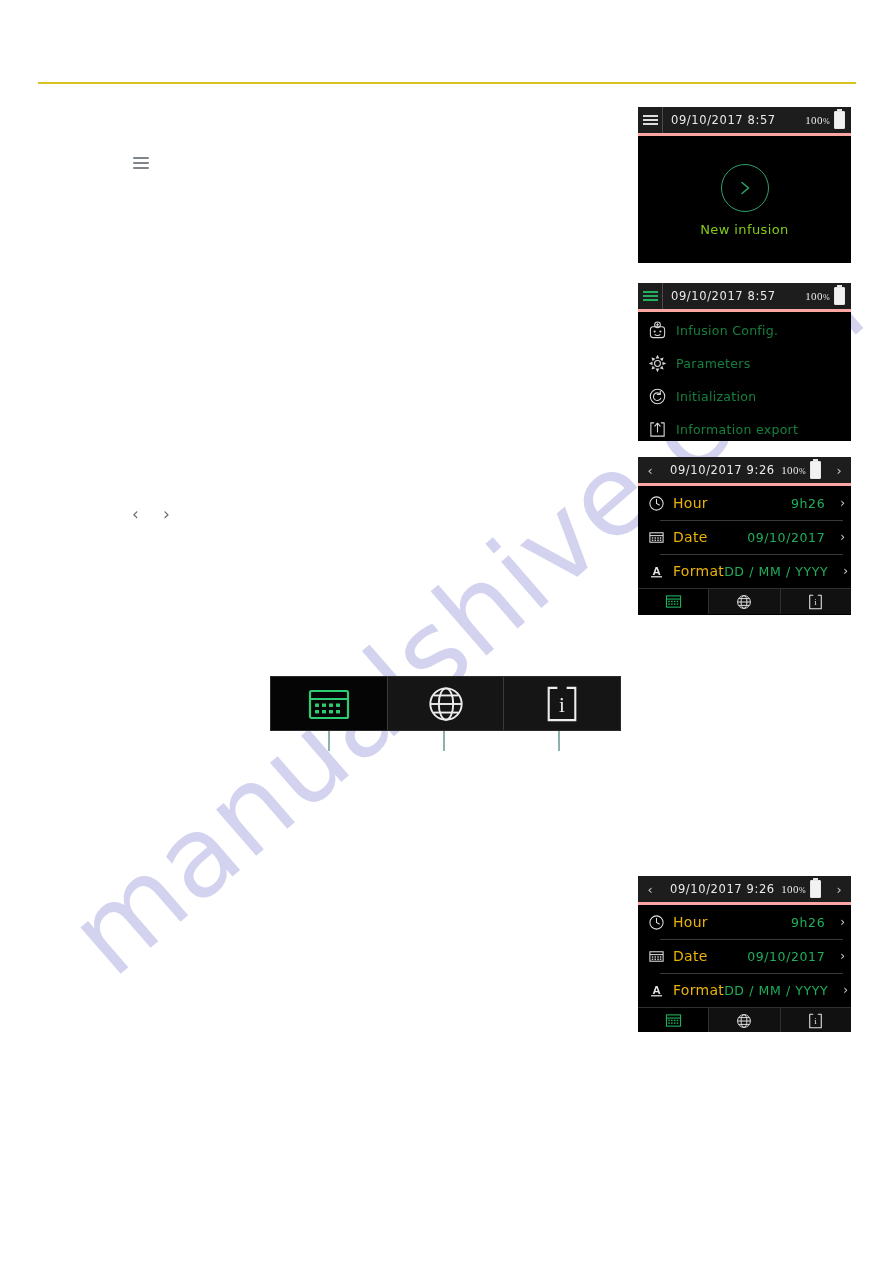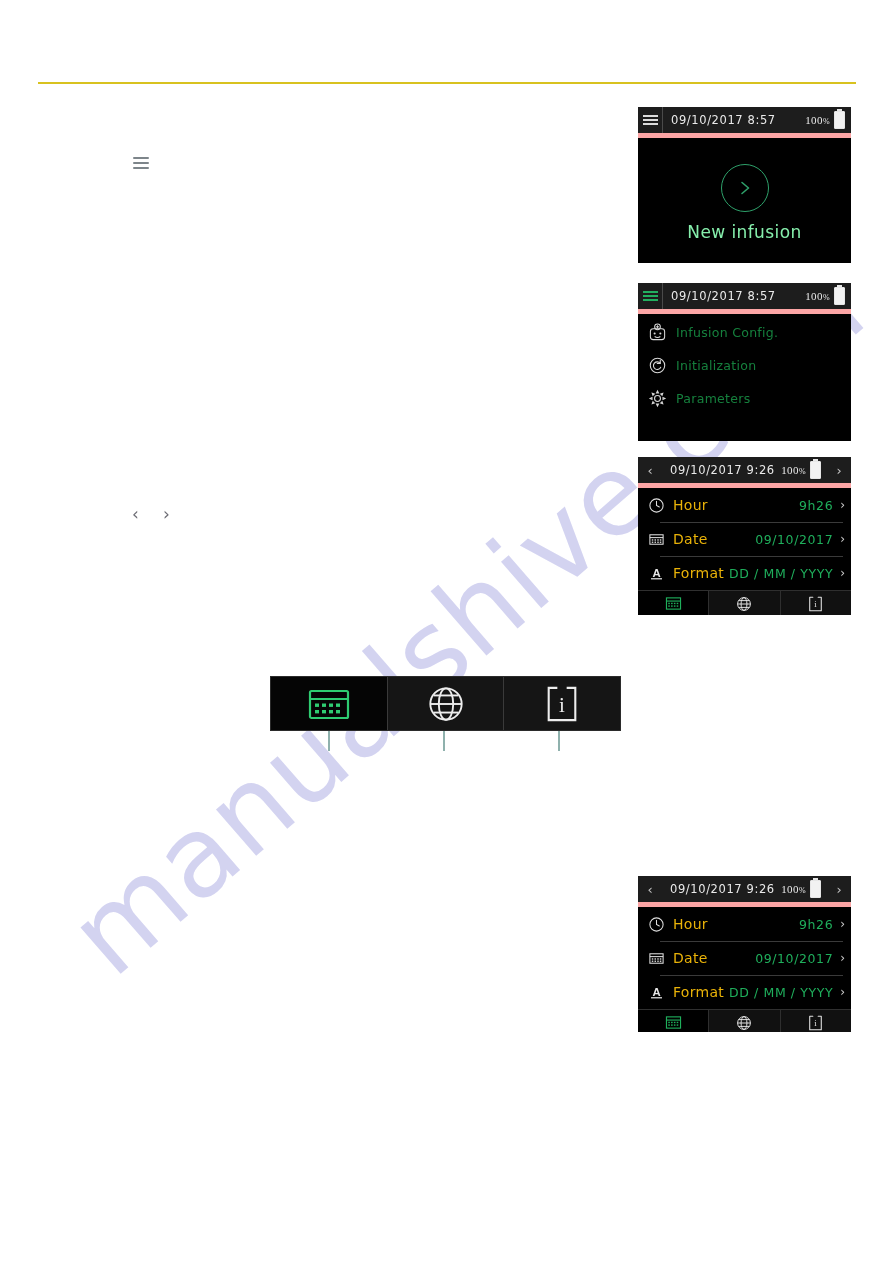--- a/index.html
+++ b/index.html
@@ -98,21 +98,21 @@
   #screen-date-1 { left: 638px; top: 457px;  height: 158px; }
   #screen-date-2 { left: 638px; top: 876px;  height: 156px; }
 
   
   .statusbar {
     position: relative;
     height: 26px;
     background: #1d1d1d;
     display: flex;
     align-items: center;
-    border-bottom: 5px solid #fca5a5;
+    border-bottom: 3px solid #fca5a5;
   }
   .sb-left {
     width: 24px;
     display: flex;
     align-items: center;
     justify-content: center;
     flex: none;
   }
   .sb-divider {
     width: 1px;
@@ -181,22 +181,22 @@
     width: 46px; height: 46px;
     border: 1.6px solid #2ea06a;
     border-radius: 50%;
     display: flex;
     align-items: center;
     justify-content: center;
     margin-bottom: 10px;
   }
   .play-circle svg { display: block; }
   .home-label {
-    font-size: 17px;
-    color: #86efac;
+    font-size: 13px;
+    color: #84cc16;
     letter-spacing: 0.4px;
   }
 
   
   .menu-list {
     padding: 2px 0 0 0;
   }
   .menu-row {
     display: flex;
     align-items: center;
@@ -246,21 +246,21 @@
   .set-label {
     font-size: 14px;
     color: #eab308;
     letter-spacing: 0.3px;
     flex: 1;
   }
   .set-value {
     font-size: 12.5px;
     color: #1faf5c;
     letter-spacing: 0.6px;
-    margin-right: 7px;
+    margin-right: 15px;
     white-space: nowrap;
   }
   .set-chev {
     font-size: 12px;
     color: #cfcfcf;
     line-height: 1;
   }
 
   
   .tabbar {
@@ -389,31 +389,20 @@
           <rect x="2.5" y="6" width="15" height="11.5" rx="3" fill="none" stroke="#d8d8d8" stroke-width="1.1"></rect>
           <circle cx="10" cy="4" r="3" fill="none" stroke="#d8d8d8" stroke-width="1.1"></circle>
           <line x1="10" y1="2.4" x2="10" y2="5.6" stroke="#d8d8d8" stroke-width="1"></line>
           <line x1="8.4" y1="4" x2="11.6" y2="4" stroke="#d8d8d8" stroke-width="1"></line>
           <circle cx="7" cy="11" r="1.1" fill="#d8d8d8"></circle>
           <circle cx="13" cy="11" r="1.1" fill="#d8d8d8"></circle>
           <path d="M7 14.2 Q10 16.4 13 14.2" fill="none" stroke="#d8d8d8" stroke-width="1.1"></path>
         </svg>
       </div>
       <div class="menu-txt">Infusion Config.</div>
-    </div>
-
-    <div class="menu-row">
-      <div class="menu-ico">
-        <svg width="19" height="19" viewBox="0 0 20 20">
-          <circle cx="10" cy="10" r="7.6" fill="none" stroke="#d8d8d8" stroke-width="1.15"></circle>
-          <path d="M12.8 7.6 A4 4 0 1 0 13.4 11.8" fill="none" stroke="#d8d8d8" stroke-width="1.15" stroke-linecap="round"></path>
-          <polyline points="12.9,4.6 12.9,7.9 9.7,7.9" fill="none" stroke="#d8d8d8" stroke-width="1.15" stroke-linecap="round" stroke-linejoin="round"></polyline>
-        </svg>
-      </div>
-      <div class="menu-txt">Initialization</div>
     </div>
 
     <div class="menu-row">
       <div class="menu-ico">
         <svg width="19" height="19" viewBox="0 0 20 20">
           <g fill="none" stroke="#d8d8d8" stroke-width="1.15">
             <circle cx="10" cy="10" r="3.1"></circle>
             <path d="M10 2.2 L11 4.2 L9 4.2 Z"></path>
             <path d="M10 17.8 L11 15.8 L9 15.8 Z"></path>
             <path d="M2.2 10 L4.2 9 L4.2 11 Z"></path>
@@ -421,20 +410,41 @@
             <path d="M4.5 4.5 L6.6 5.2 L5.2 6.6 Z"></path>
             <path d="M15.5 15.5 L13.4 14.8 L14.8 13.4 Z"></path>
             <path d="M15.5 4.5 L14.8 6.6 L13.4 5.2 Z"></path>
             <path d="M4.5 15.5 L5.2 13.4 L6.6 14.8 Z"></path>
           </g>
         </svg>
       </div>
       <div class="menu-txt">Parameters</div>
     </div>
 
+    <div class="menu-row">
+      <div class="menu-ico">
+        <svg width="19" height="19" viewBox="0 0 20 20">
+          <circle cx="10" cy="10" r="7.6" fill="none" stroke="#d8d8d8" stroke-width="1.15"></circle>
+          <path d="M12.8 7.6 A4 4 0 1 0 13.4 11.8" fill="none" stroke="#d8d8d8" stroke-width="1.15" stroke-linecap="round"></path>
+          <polyline points="12.9,4.6 12.9,7.9 9.7,7.9" fill="none" stroke="#d8d8d8" stroke-width="1.15" stroke-linecap="round" stroke-linejoin="round"></polyline>
+        </svg>
+      </div>
+      <div class="menu-txt">Initialization</div>
+    </div>
+
+    <div class="menu-row">
+      <div class="menu-ico">
+        <svg width="19" height="19" viewBox="0 0 20 20">
+          <polyline points="6,3 3,3 3,17 17,17 17,3 14,3" fill="none" stroke="#d8d8d8" stroke-width="1.15" stroke-linecap="round" stroke-linejoin="round"></polyline>
+          <line x1="10" y1="3.5" x2="10" y2="12.5" stroke="#d8d8d8" stroke-width="1.15" stroke-linecap="round"></line>
+          <polyline points="7.2,6.4 10,3.4 12.8,6.4" fill="none" stroke="#d8d8d8" stroke-width="1.15" stroke-linecap="round" stroke-linejoin="round"></polyline>
+        </svg>
+      </div>
+      <div class="menu-txt">Information export</div>
+    </div>
 
   </div>
 </div>
 
 <div class="device" id="screen-date-1">
   <div class="statusbar">
     <div class="sb-left">
       <span class="sb-chev">‹</span>
     </div>
     <div class="sb-datetime">09/10/2017  9:26</div>

